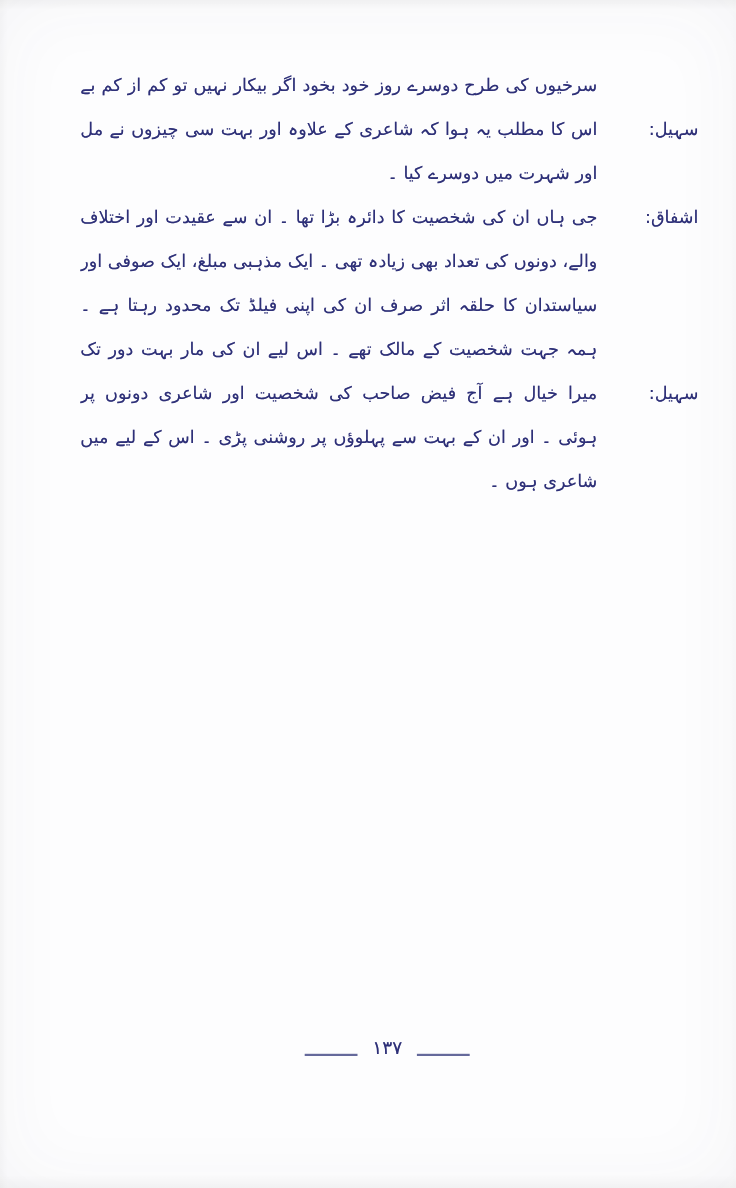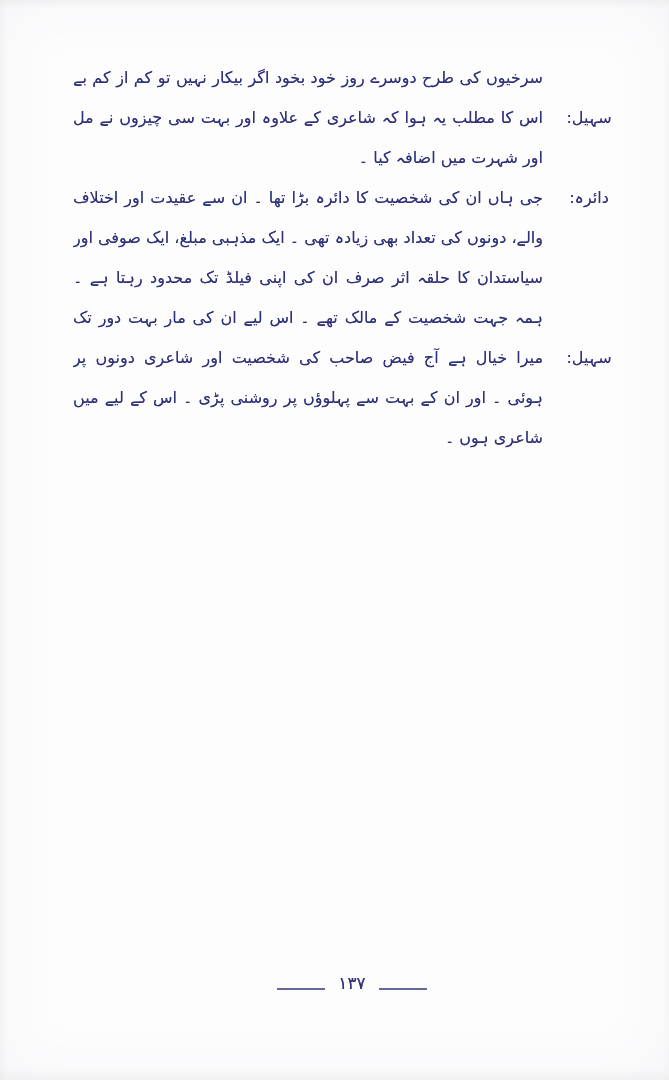--- a/index.html
+++ b/index.html
@@ -40,21 +40,21 @@
     direction:rtl;
   }
   .para{
     display:flex;
   }
   .speaker{
     flex:0 0 92px;
     width:92px;
     font-size:16px;
     line-height:40px;
-    text-align:center;
+    text-align:right;
     text-shadow:0 0 0.5px rgba(46,48,120,0.55);
   }
   .lines{
     flex:0 0 470px;
     width:470px;
   }
   .line{
     font-size:16px;
     line-height:40px;
     height:40px;
@@ -65,21 +65,21 @@
   }
   .line:last-child{
     text-align-last:right;
   }
   
   .para:first-child .line:last-child{
     text-align-last:justify;
   }
   .footer{
     position:absolute;
-    top:970px;
+    top:940px;
     left:250px;
     width:204px;
     display:flex;
     align-items:center;
     justify-content:center;
     direction:rtl;
   }
   .pnum{
     font-size:17px;
     line-height:26px;
@@ -103,25 +103,25 @@
       <div class="para">
         <div class="speaker"></div>
         <div class="lines">
           <div class="line">سرخیوں کی طرح دوسرے روز خود بخود اگر بیکار نہیں تو کم از کم بے رس ضرور ہو جاتیں ۔</div>
         </div>
       </div>
       <div class="para">
         <div class="speaker">سہیل:</div>
         <div class="lines">
           <div class="line">اس کا مطلب یہ ہوا کہ شاعری کے علاوہ اور بہت سی چیزوں نے مل کر ان کی مقبولیت</div>
-          <div class="line">اور شہرت میں اضافہ کیا ۔</div>
+          <div class="line">اور شہرت میں دوسرے کیا ۔</div>
         </div>
       </div>
       <div class="para">
-        <div class="speaker">دائرہ:</div>
+        <div class="speaker">اشفاق:</div>
         <div class="lines">
           <div class="line">جی ہاں ان کی شخصیت کا دائرہ بڑا تھا ۔ ان سے عقیدت اور اختلاف فکر و نظر رکھنے</div>
           <div class="line">والے، دونوں کی تعداد بھی زیادہ تھی ۔ ایک مذہبی مبلغ، ایک صوفی اور ایک کامیاب</div>
           <div class="line">سیاستدان کا حلقہ اثر صرف ان کی اپنی فیلڈ تک محدود رہتا ہے ۔ فیض اس کے برخلاف</div>
           <div class="line">ہمہ جہت شخصیت کے مالک تھے ۔ اس لیے ان کی مار بہت دور تک تھی ۔</div>
         </div>
       </div>
       <div class="para">
         <div class="speaker">سہیل:</div>
         <div class="lines">

